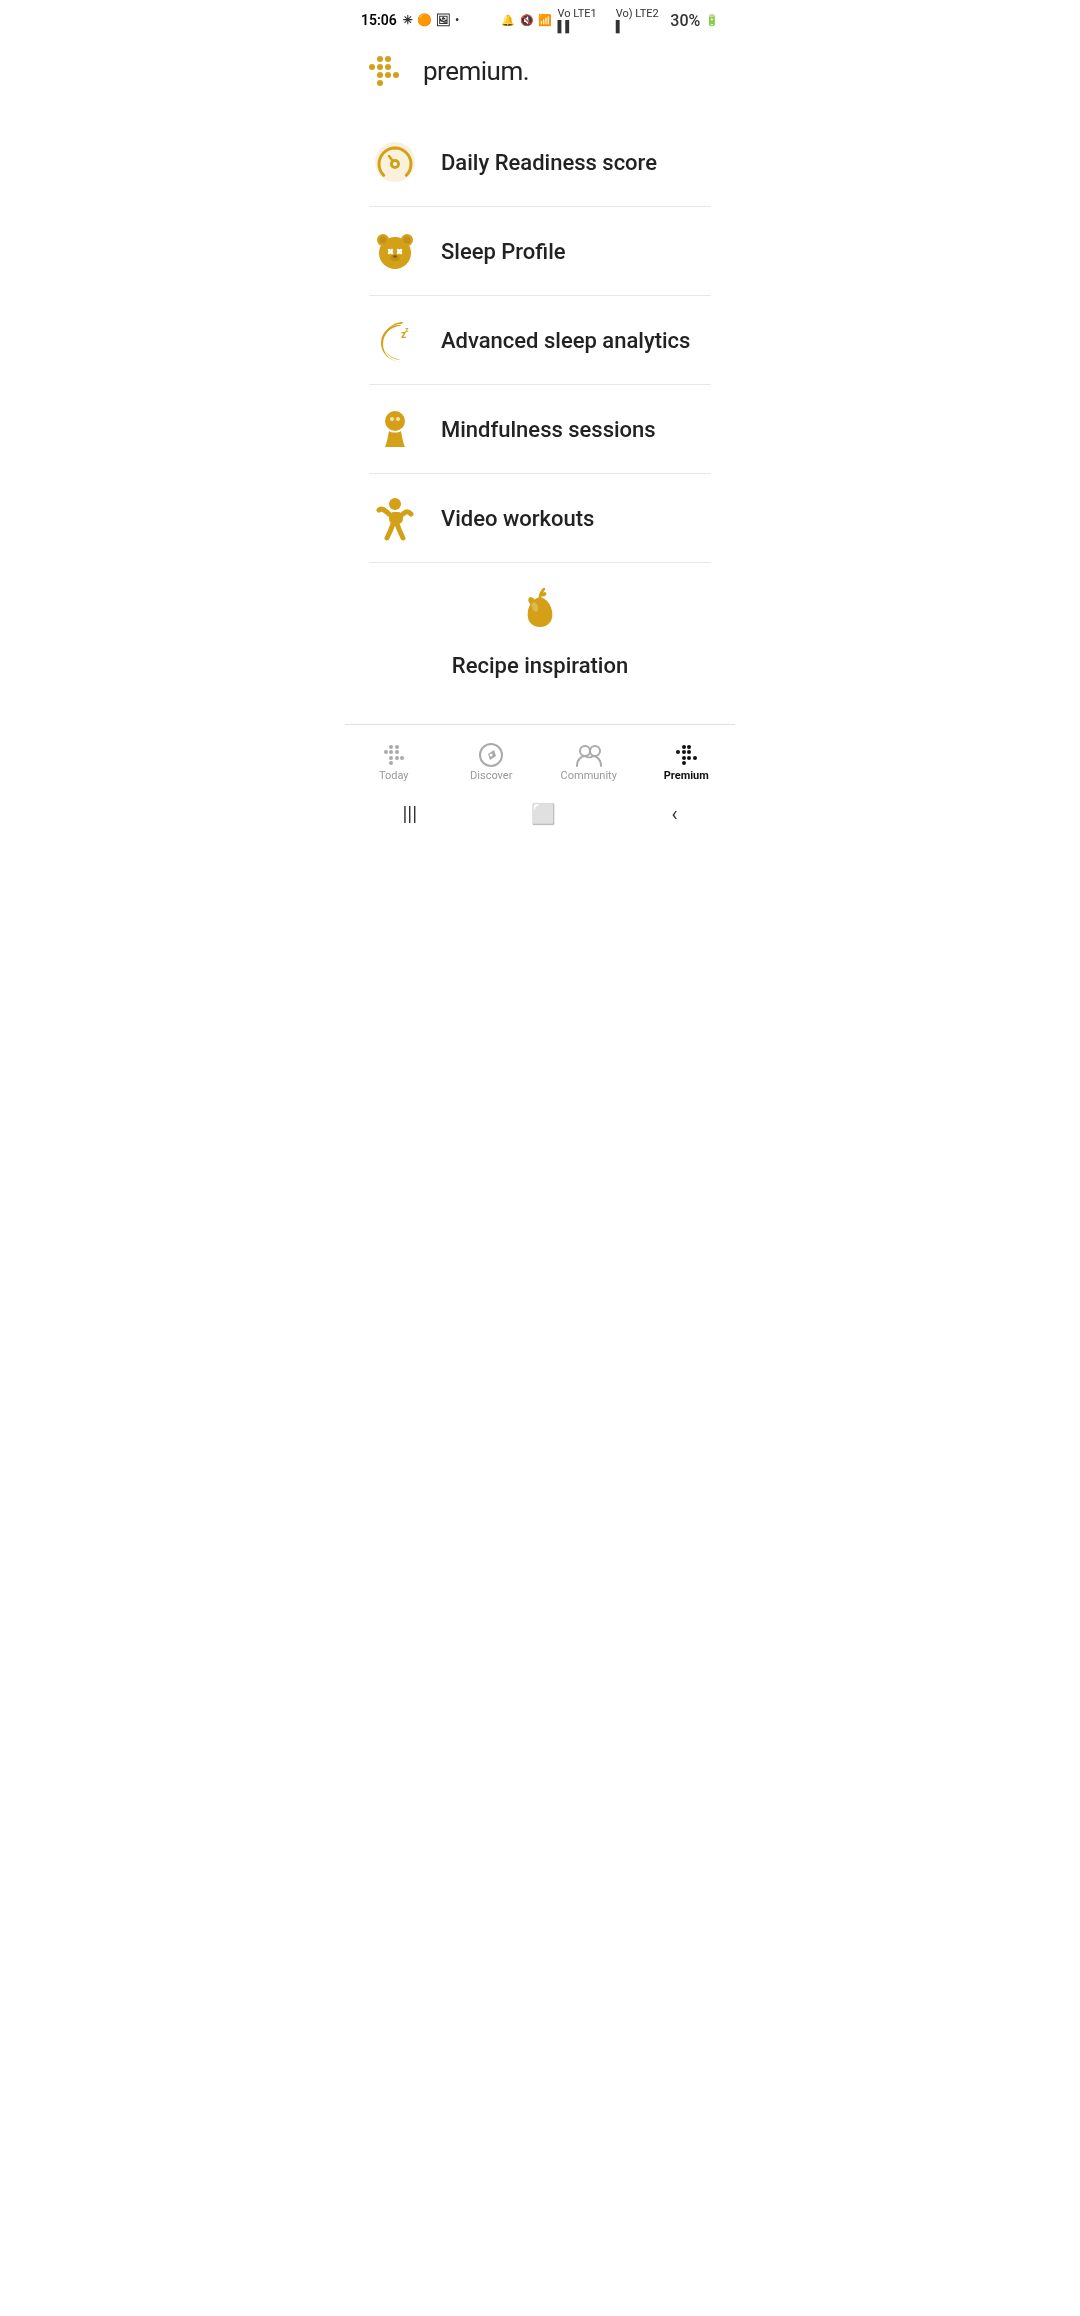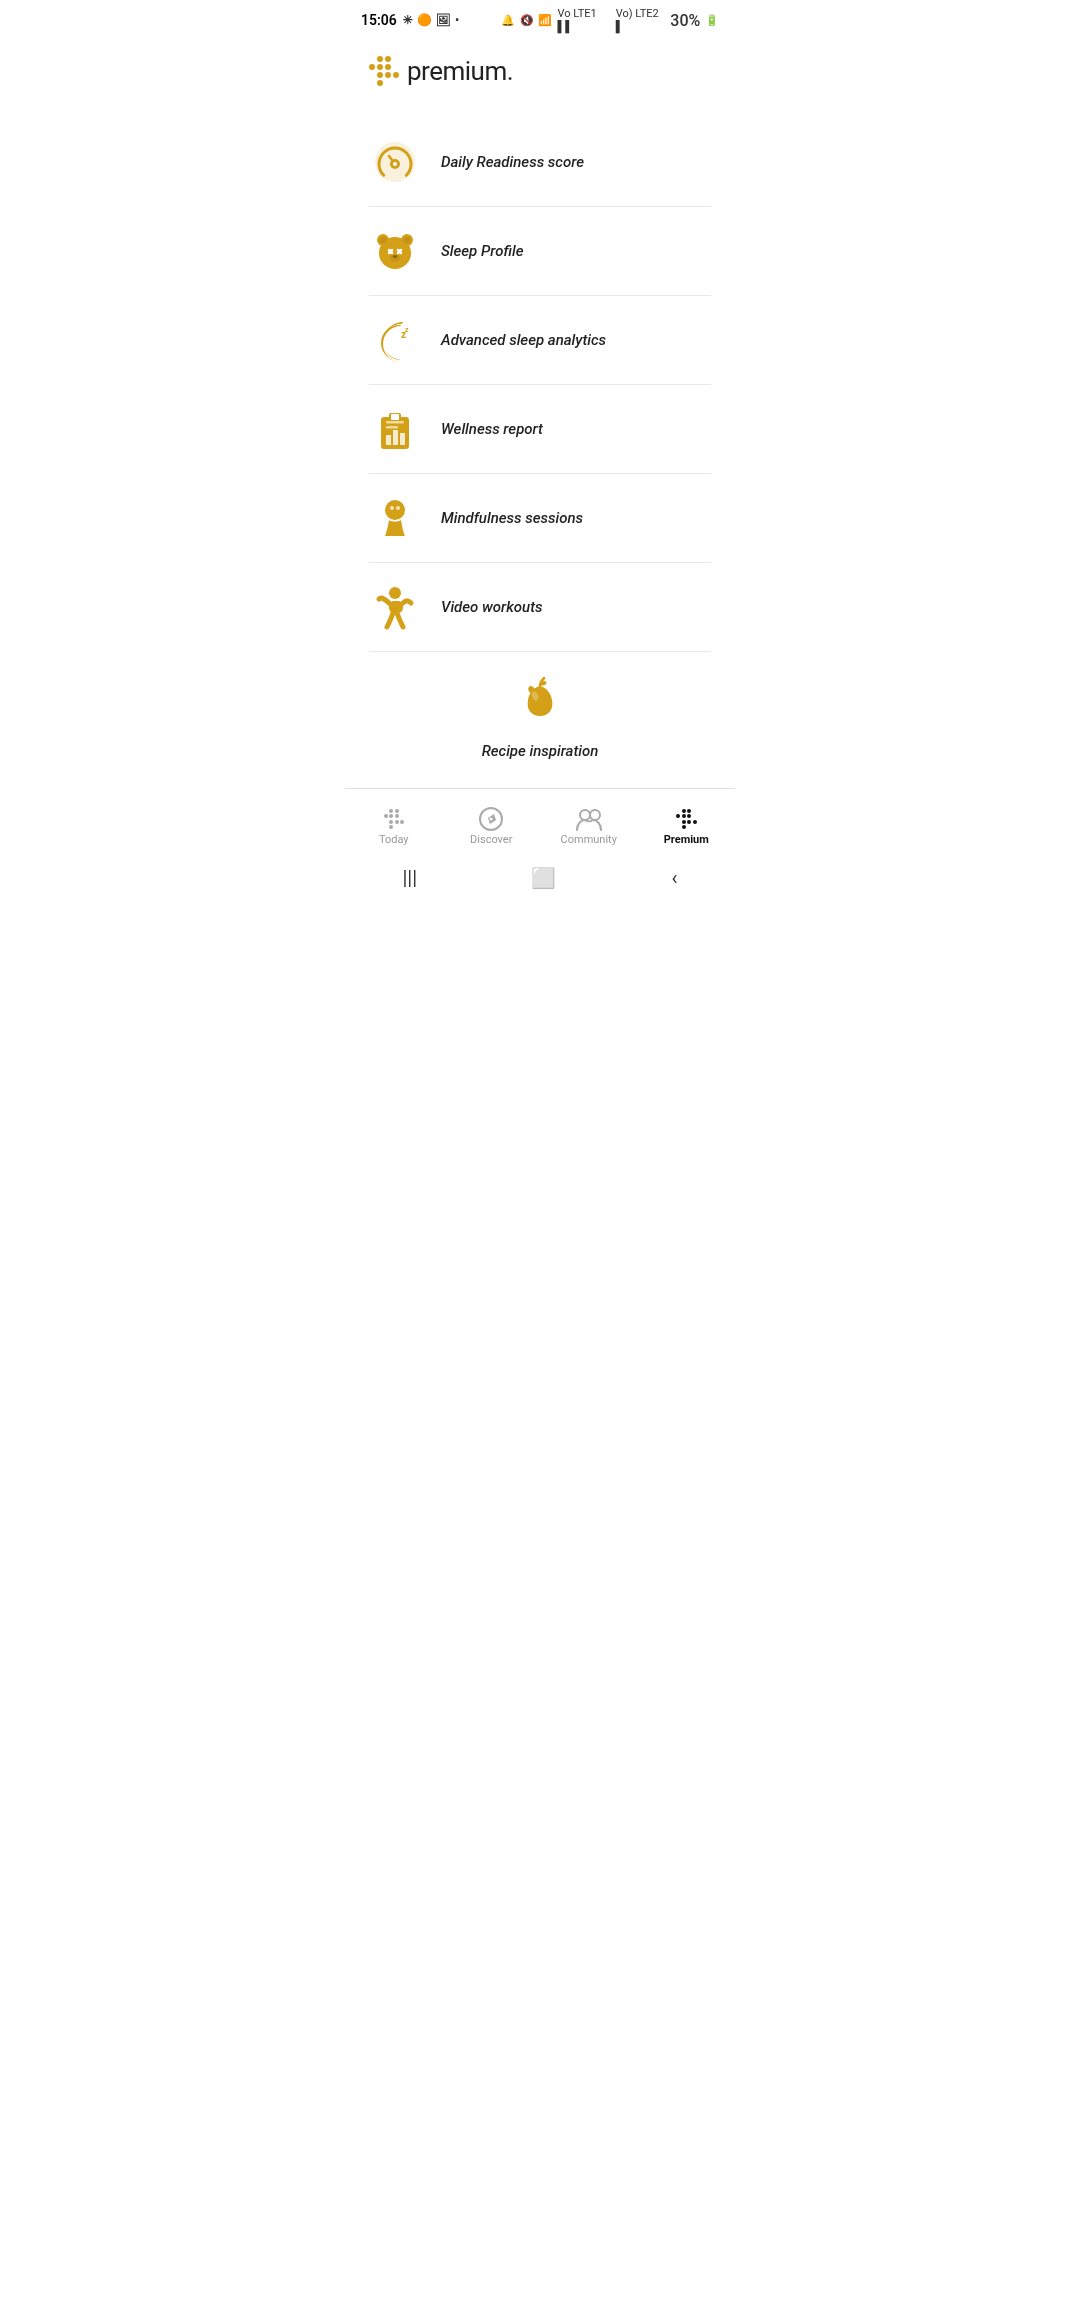--- a/index.html
+++ b/index.html
@@ -69,21 +69,21 @@
     .main-content {
       flex: 1;
       padding: 20px 24px 10px 24px;
       overflow-y: auto;
     }
 
     
     .logo-container {
       display: flex;
       align-items: center;
-      gap: 8px;
+      gap: 24px;
       margin-bottom: 32px;
     }
 
     .logo-dots {
       display: grid;
       grid-template-columns: repeat(4, 6px);
       grid-template-rows: repeat(4, 6px);
       gap: 2px;
     }
 
@@ -136,24 +136,23 @@
       width: 52px;
       height: 52px;
       flex-shrink: 0;
       display: flex;
       align-items: center;
       justify-content: center;
       font-size: 38px;
     }
 
     .feature-label {
-      font-size: 15px;
+      font-size: 22px;
       font-weight: 500;
       color: #222;
-      font-style: italic;
     }
 
     
     .gold-icon {
       color: #d4a017;
     }
 
     
     .icon-svg {
       width: 48px;
@@ -336,39 +335,20 @@
           <path d="M28 8 C17 8 8 17 8 28 C8 39 17 48 28 48" stroke="none"></path>
           <path d="M32 6 C21 6 12 15 12 26 C12 37 21 44 30 44 C19 42 12 36 12 26 C12 16 20 8 30 8 C31 8 31.5 7 32 6Z" fill="#d4a017"></path>
 
           <text x="30" y="22" font-size="10" fill="#d4a017" font-weight="bold">z</text>
           <text x="34" y="16" font-size="7" fill="#d4a017" font-weight="bold">z</text>
         </svg>
       </div>
       <span class="feature-label">Advanced sleep analytics</span>
     </li>
 
-    <li class="feature-item">
-      <div class="feature-icon gold-icon">
-        <svg class="icon-svg" viewBox="0 0 48 48" fill="none" xmlns="http://www.w3.org/2000/svg">
-
-          <rect x="10" y="12" width="28" height="32" rx="3" fill="#d4a017"></rect>
-
-          <rect x="18" y="8" width="12" height="8" rx="2" fill="#d4a017"></rect>
-          <rect x="20" y="9" width="8" height="6" rx="1" fill="white"></rect>
-
-          <rect x="15" y="30" width="5" height="10" fill="white" opacity="0.8"></rect>
-          <rect x="22" y="25" width="5" height="15" fill="white" opacity="0.8"></rect>
-          <rect x="29" y="28" width="5" height="12" fill="white" opacity="0.8"></rect>
-
-          <rect x="15" y="16" width="18" height="2.5" rx="1" fill="white" opacity="0.6"></rect>
-          <rect x="15" y="21" width="12" height="2.5" rx="1" fill="white" opacity="0.6"></rect>
-        </svg>
-      </div>
-      <span class="feature-label">Wellness report</span>
-    </li>
 
     <li class="feature-item">
       <div class="feature-icon gold-icon">
         <svg class="icon-svg" viewBox="0 0 48 48" fill="none" xmlns="http://www.w3.org/2000/svg">
 
           <circle cx="24" cy="16" r="10" fill="#d4a017"></circle>
 
           <circle cx="21" cy="14" r="2" fill="white" opacity="0.7"></circle>
           <circle cx="27" cy="14" r="2" fill="white" opacity="0.7"></circle>
 

